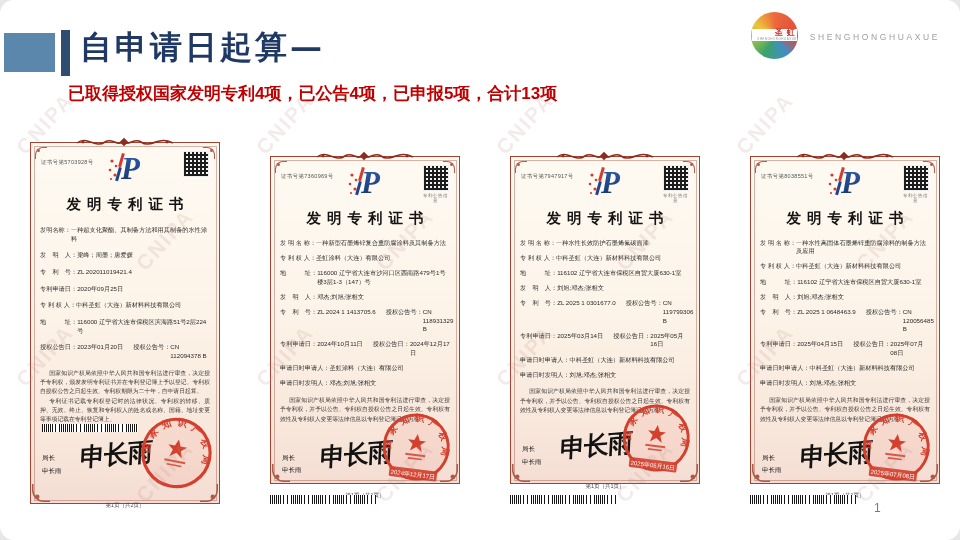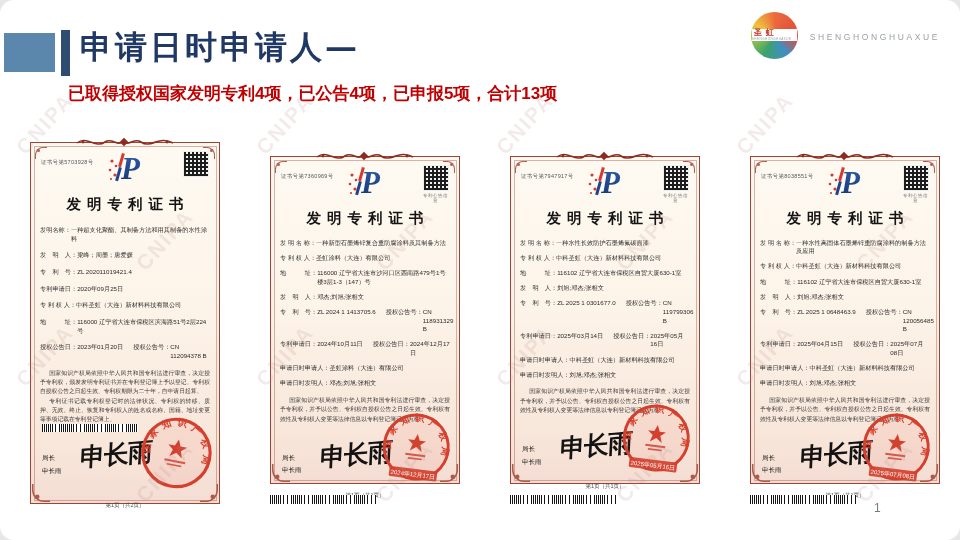--- a/index.html
+++ b/index.html
@@ -10,21 +10,21 @@
   .accent-rect{position:absolute;left:4px;top:33px;width:51px;height:39px;background:#5c87ad;}
   .accent-bar{position:absolute;left:61px;top:30px;width:9px;height:46px;background:#2e4d71;}
   .slide-title{position:absolute;left:80px;top:30px;font-size:32px;line-height:1.1;color:#1f3864;
     font-family:"DejaVu Serif","Liberation Serif",serif;font-weight:600;letter-spacing:3px;white-space:nowrap;}
   .slide-subtitle{position:absolute;left:68px;top:82px;font-size:17px;font-weight:bold;color:#c00000;white-space:nowrap;}
 
   
   .logo{position:absolute;right:20px;top:12px;display:flex;align-items:center;gap:12px;}
   .logo-circle{width:47px;height:47px;border-radius:50%;position:relative;flex:0 0 auto;
     background:conic-gradient(#ec6a3e 0deg,#e04a39 95deg,#3e8fc6 145deg,#3da26b 210deg,#8fbf4e 255deg,#eec33c 300deg,#ec6a3e 360deg);}
-  .logo-band{position:absolute;left:1px;right:1px;top:17px;height:12px;background:#fff;display:flex;flex-direction:column;align-items:flex-start;justify-content:center;}
+  .logo-band{position:absolute;left:1px;right:1px;top:17px;height:12px;background:#fff;display:flex;flex-direction:column;align-items:flex-end;justify-content:center;}
   .logo-band-cn{font-size:8px;font-weight:bold;color:#c2352b;letter-spacing:4px;line-height:1;transform:translateX(2px);}
   .logo-band-en{font-size:3px;color:#999;letter-spacing:.5px;line-height:1;margin-top:1px;}
   .logo-cn{font-size:25px;font-weight:bold;color:#3c4043;letter-spacing:4px;line-height:1;white-space:nowrap;}
   .logo-en{font-size:8.5px;color:#9aa0a6;letter-spacing:2.6px;margin-top:3px;white-space:nowrap;}
 
   
   .wm{position:absolute;color:rgba(186,138,128,0.17);font-size:21px;font-weight:bold;letter-spacing:2px;
       transform:rotate(-48deg);pointer-events:none;z-index:5;}
 
   
@@ -82,21 +82,21 @@
 
   .page-number{position:absolute;left:874px;top:501px;font-size:12px;color:#7a7a7a;}
 </style>
 </head>
 <body>
 
 <div class="slide">
 
   <div class="accent-rect"></div>
   <div class="accent-bar"></div>
-  <div class="slide-title">申请日时申请人—</div>
+  <div class="slide-title">自申请日起算—</div>
   <div class="slide-subtitle">已取得授权国家发明专利4项，已公告4项，已申报5项，合计13项</div>
 
   <div class="logo">
     <div class="logo-circle">
       <div class="logo-band">
         <div class="logo-band-cn">圣虹</div>
         <div class="logo-band-en">SHENGHONGHUAXUE</div>
       </div>
     </div>
     <div>

